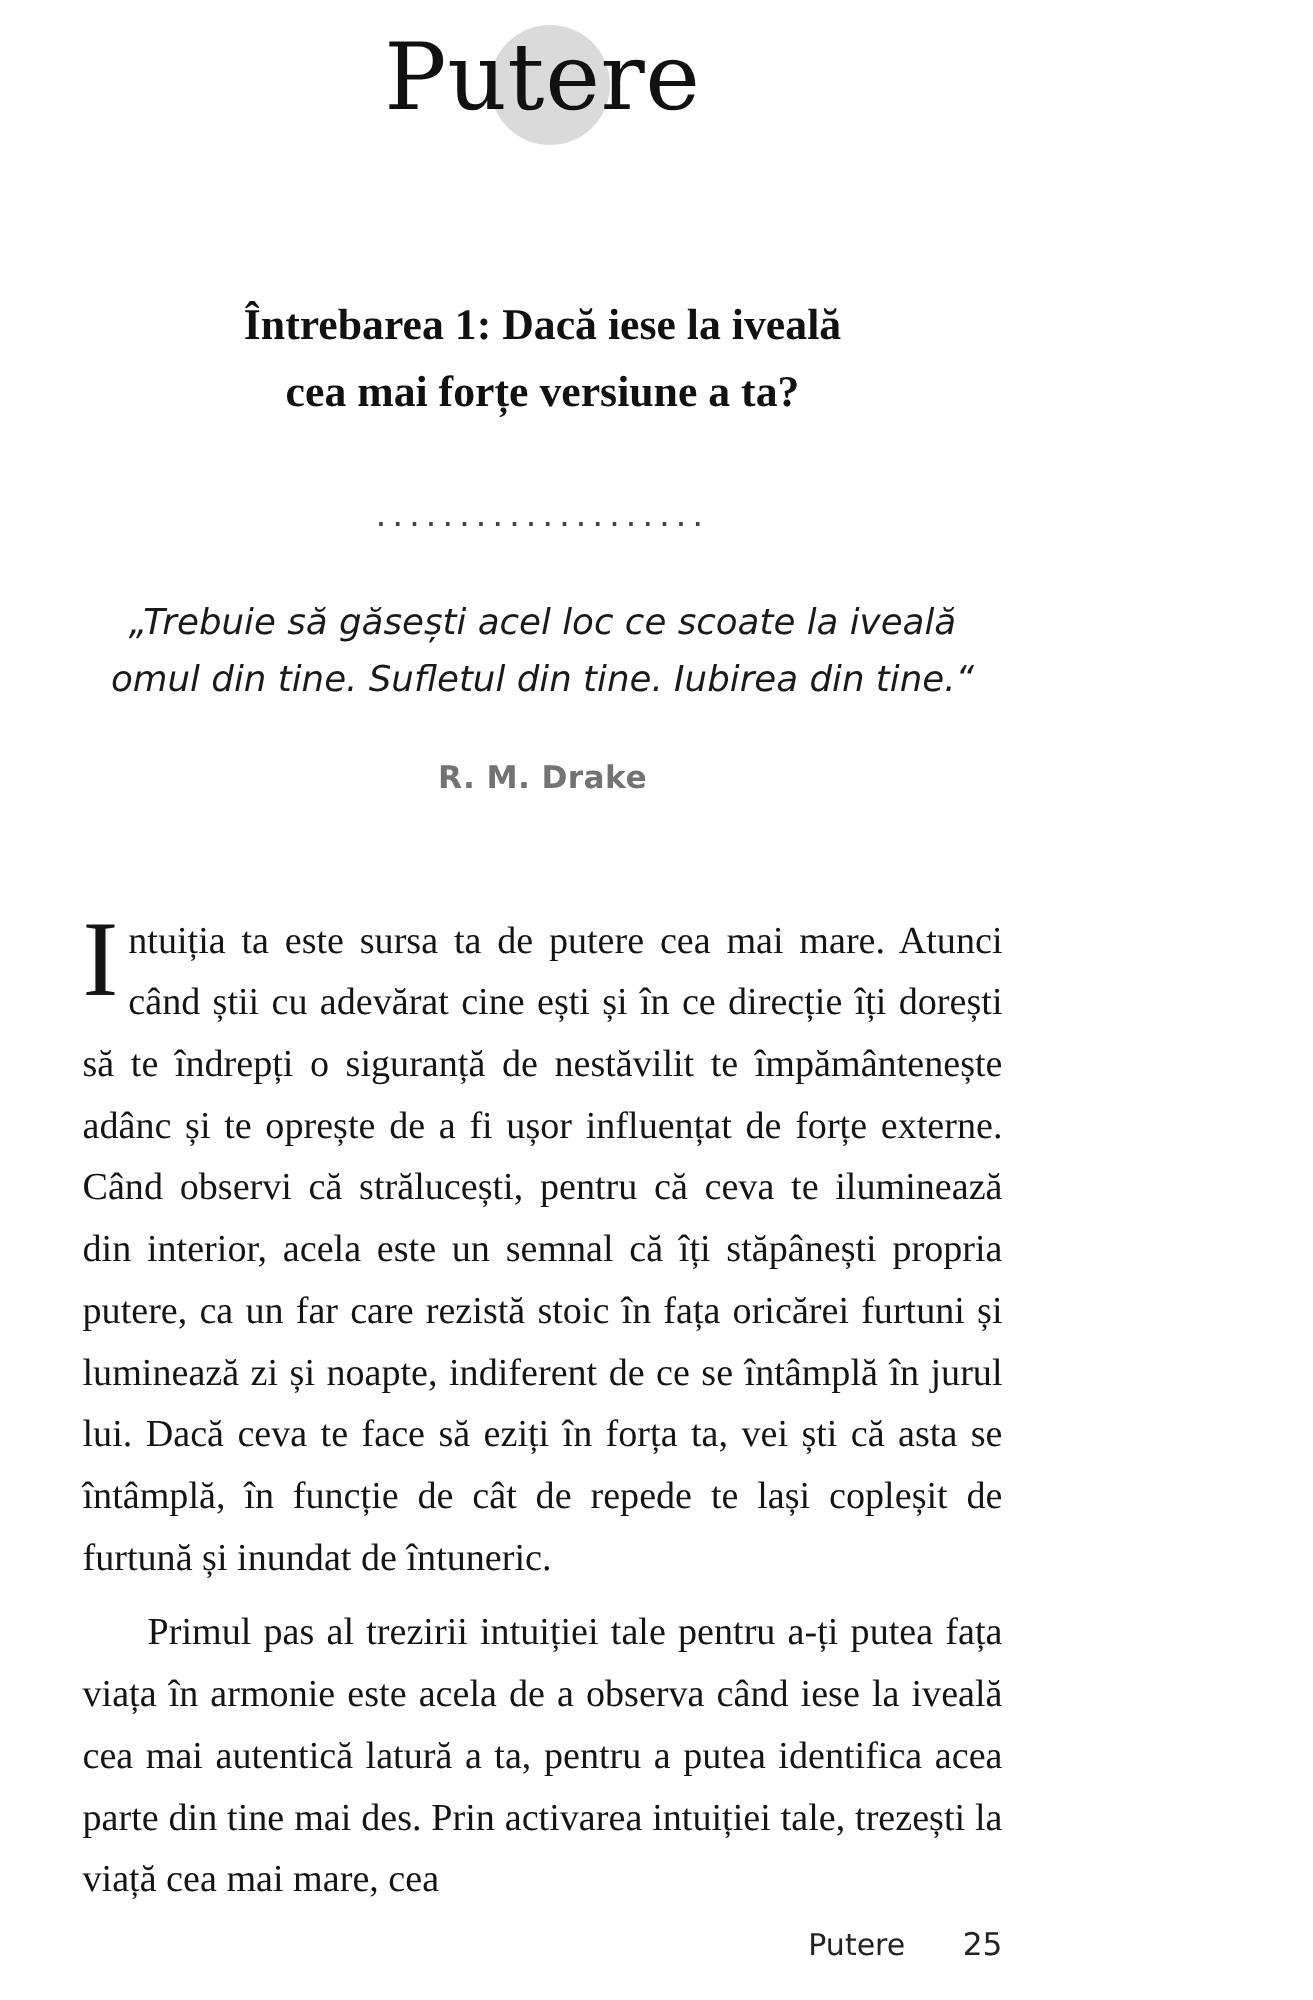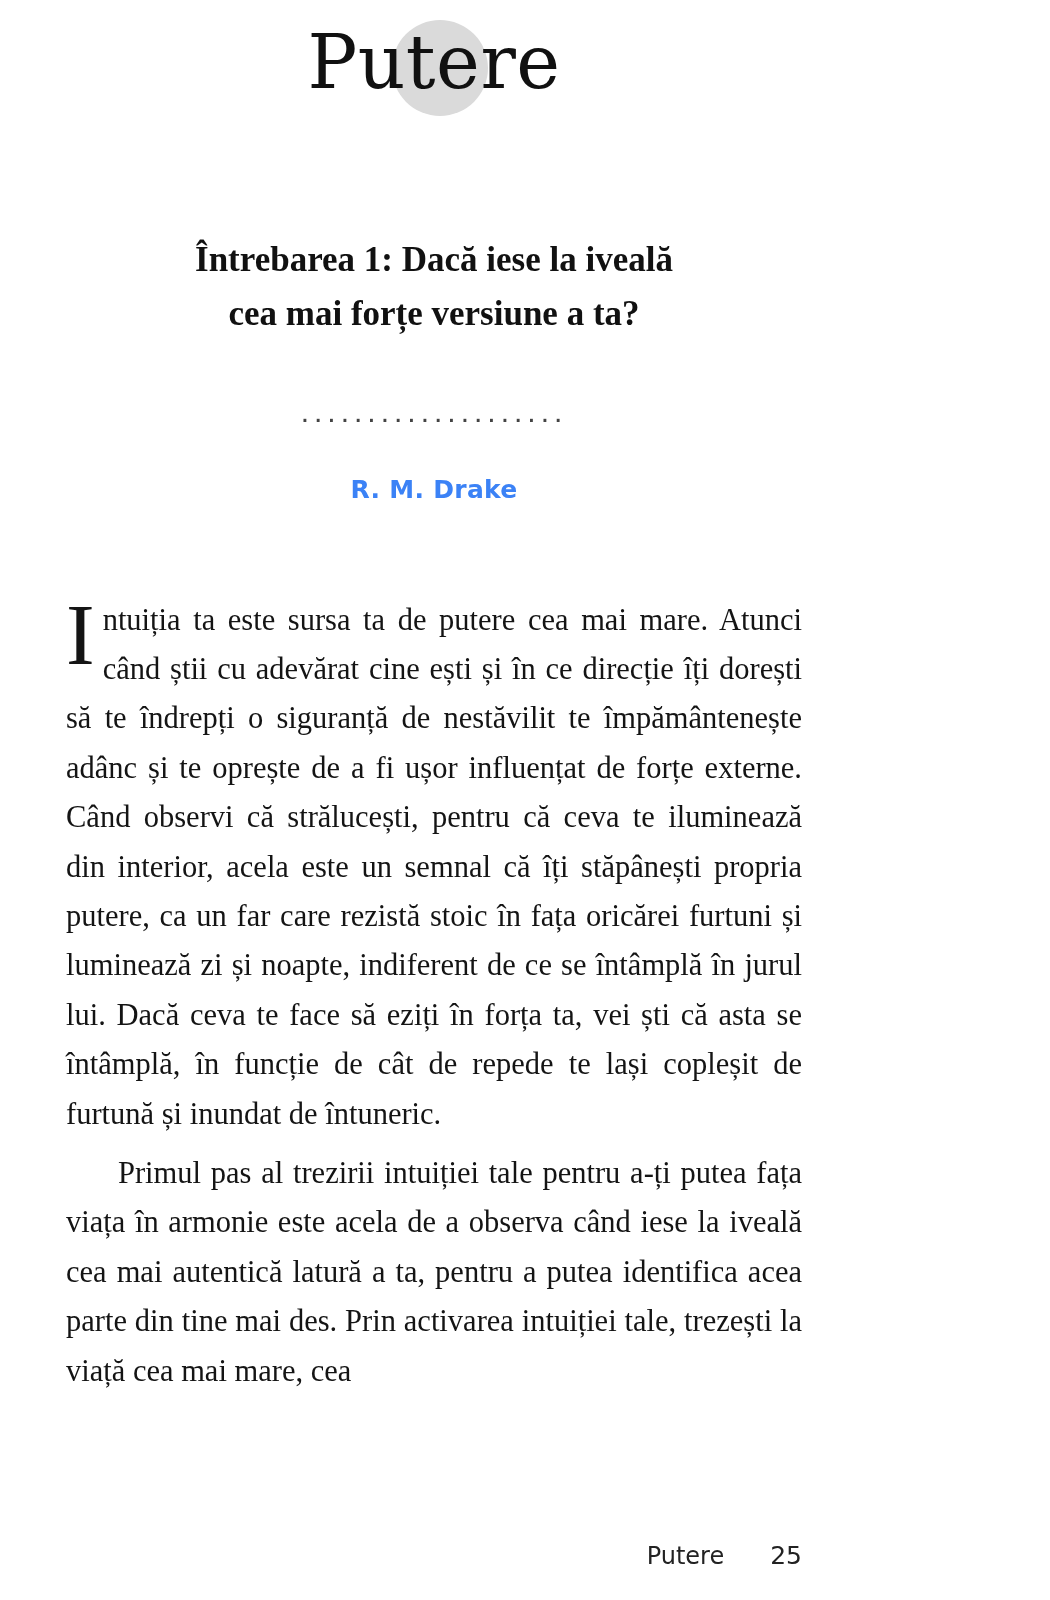--- a/index.html
+++ b/index.html
@@ -90,21 +90,21 @@
   }
   .quote .line { display: block; }
 
   .quote-author {
     margin-top: 40px;
     text-align: center;
     font-family: "DejaVu Sans", sans-serif;
     font-weight: bold;
     font-size: 25px;
     letter-spacing: 0.3px;
-    color: #3b82f6;
+    color: #737373;
   }
 
   
   .body-copy {
     margin-top: 92px;
   }
   .para {
     font-family: "Liberation Serif", serif;
     font-size: 30.5px;
     line-height: 1.62;
@@ -164,20 +164,22 @@
   </div>
 
   <div class="question-heading">
     <span class="line">Întrebarea 1: Dacă iese la iveală</span>
     <span class="line">cea mai forțe versiune a ta?</span>
   </div>
 
   <div class="dots">....................</div>
 
   <div class="quote">
+    <span class="line">„Trebuie să găsești acel loc ce scoate la iveală</span>
+    <span class="line">omul din tine. Sufletul din tine. Iubirea din tine.“</span>
   </div>
 
   <div class="quote-author">R. M. Drake</div>
 
   <div class="body-copy">
     <p class="para first"><span class="dropcap">I</span><span>ntuiția ta este sursa ta de putere cea mai mare. Atunci când știi cu adevărat cine ești și în ce direcție îți dorești să te îndrepți o siguranță de nestăvilit te împământenește adânc și te oprește de a fi ușor influențat de forțe externe. Când observi că strălucești, pentru că ceva te iluminează din interior, acela este un semnal că îți stăpânești propria putere, ca un far care rezistă stoic în fața oricărei furtuni și luminează zi și noapte, indiferent de ce se întâmplă în jurul lui. Dacă ceva te face să eziți în forța ta, vei ști că asta se întâmplă, în funcție de cât de repede te lași copleșit de furtună și inundat de întuneric.</span></p>
     <p class="para">Primul pas al trezirii intuiției tale pentru a-ți putea fața viața în armonie este acela de a observa când iese la iveală cea mai autentică latură a ta, pentru a putea identifica acea parte din tine mai des. Prin activarea intuiției tale, trezești la viață cea mai mare, cea</p>
   </div>
 
   <div class="footer">

